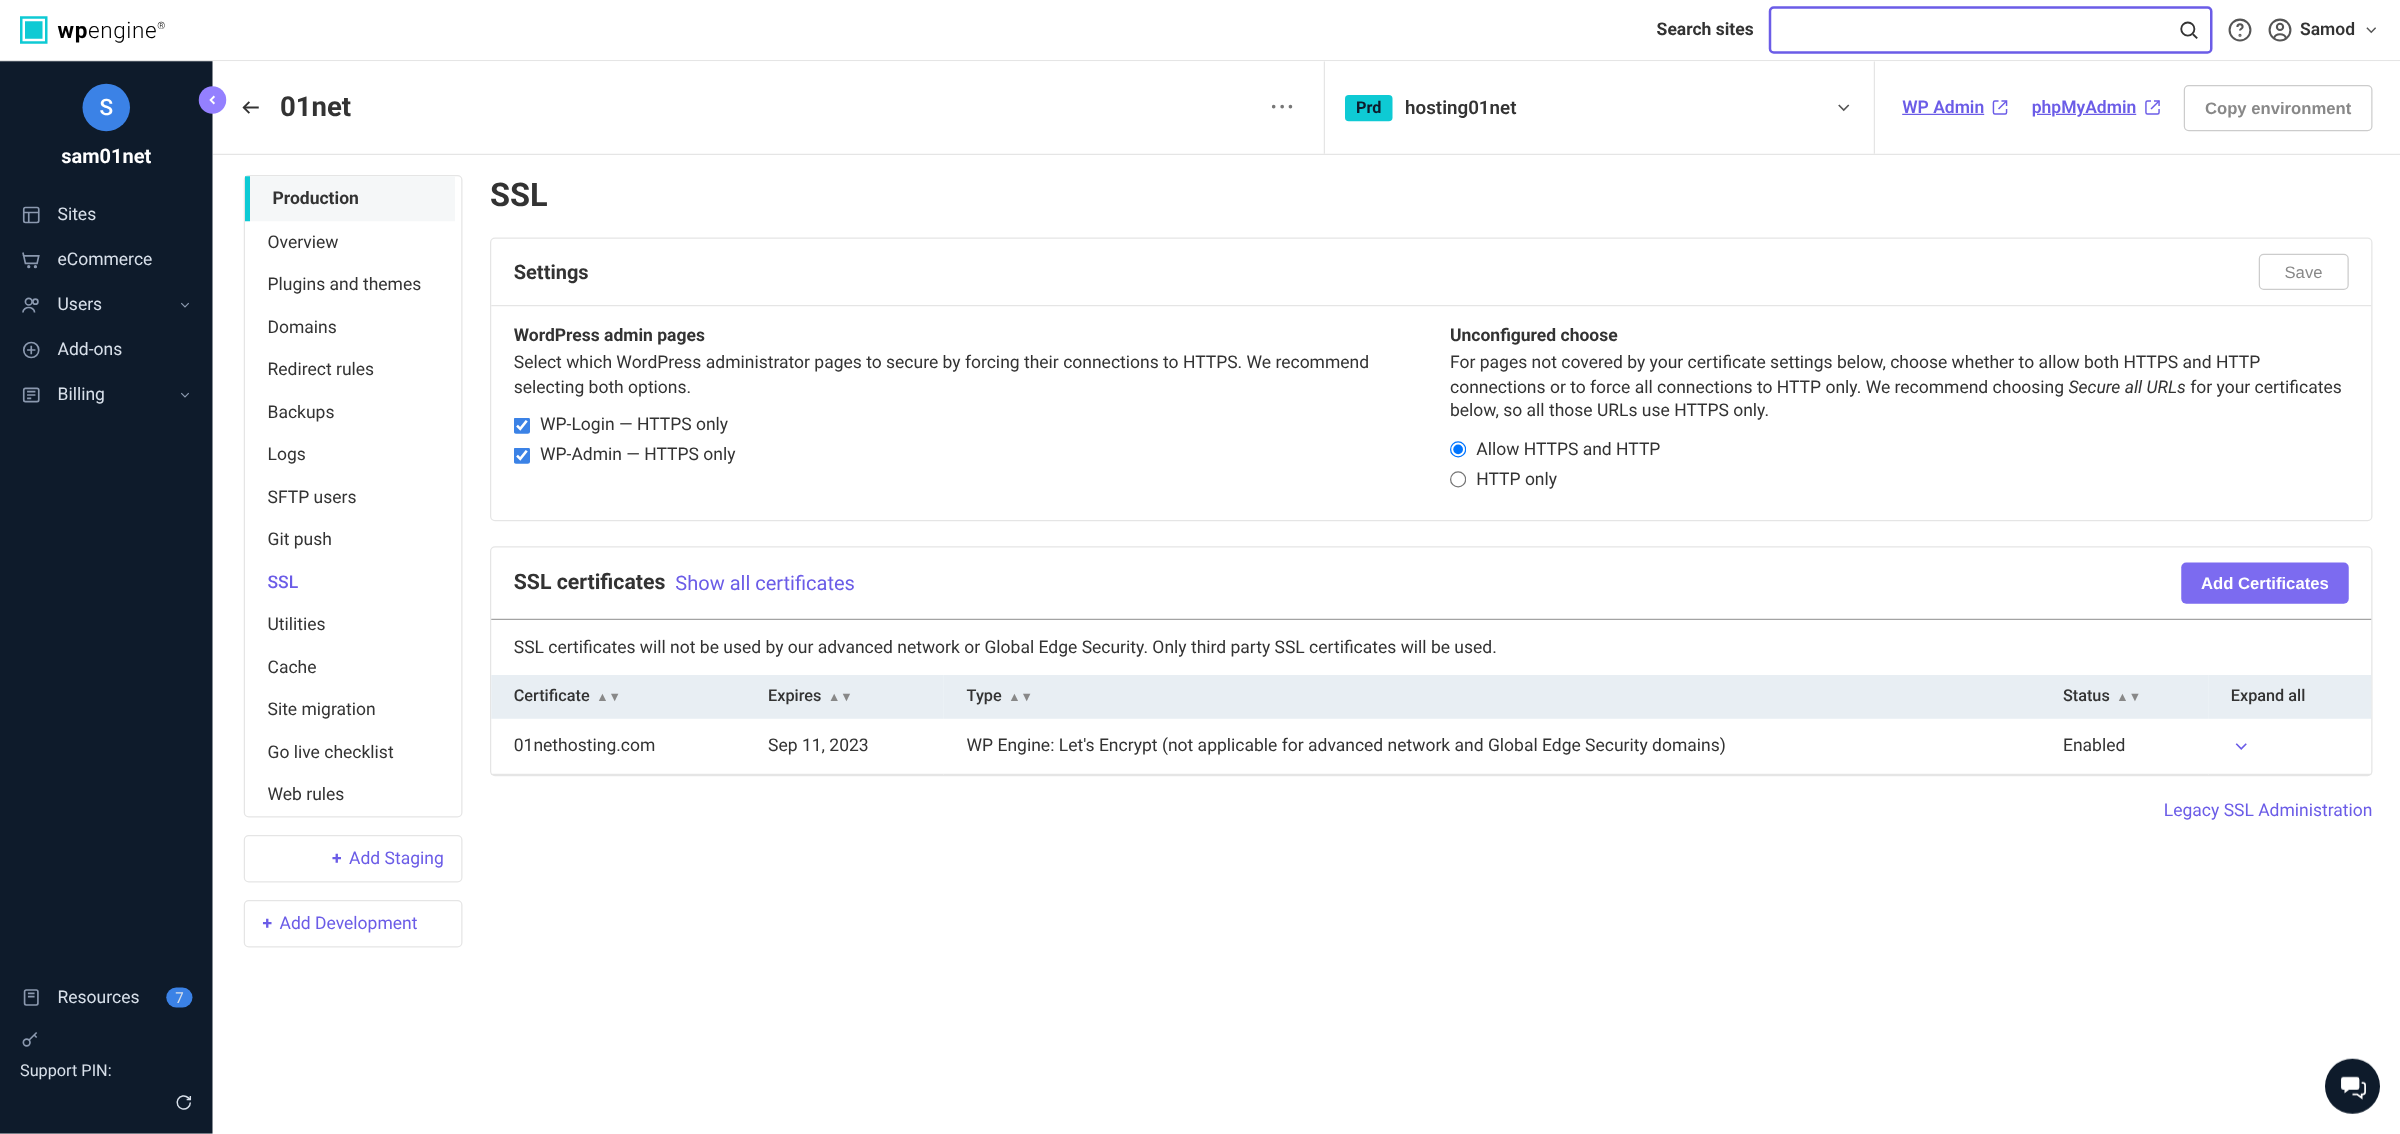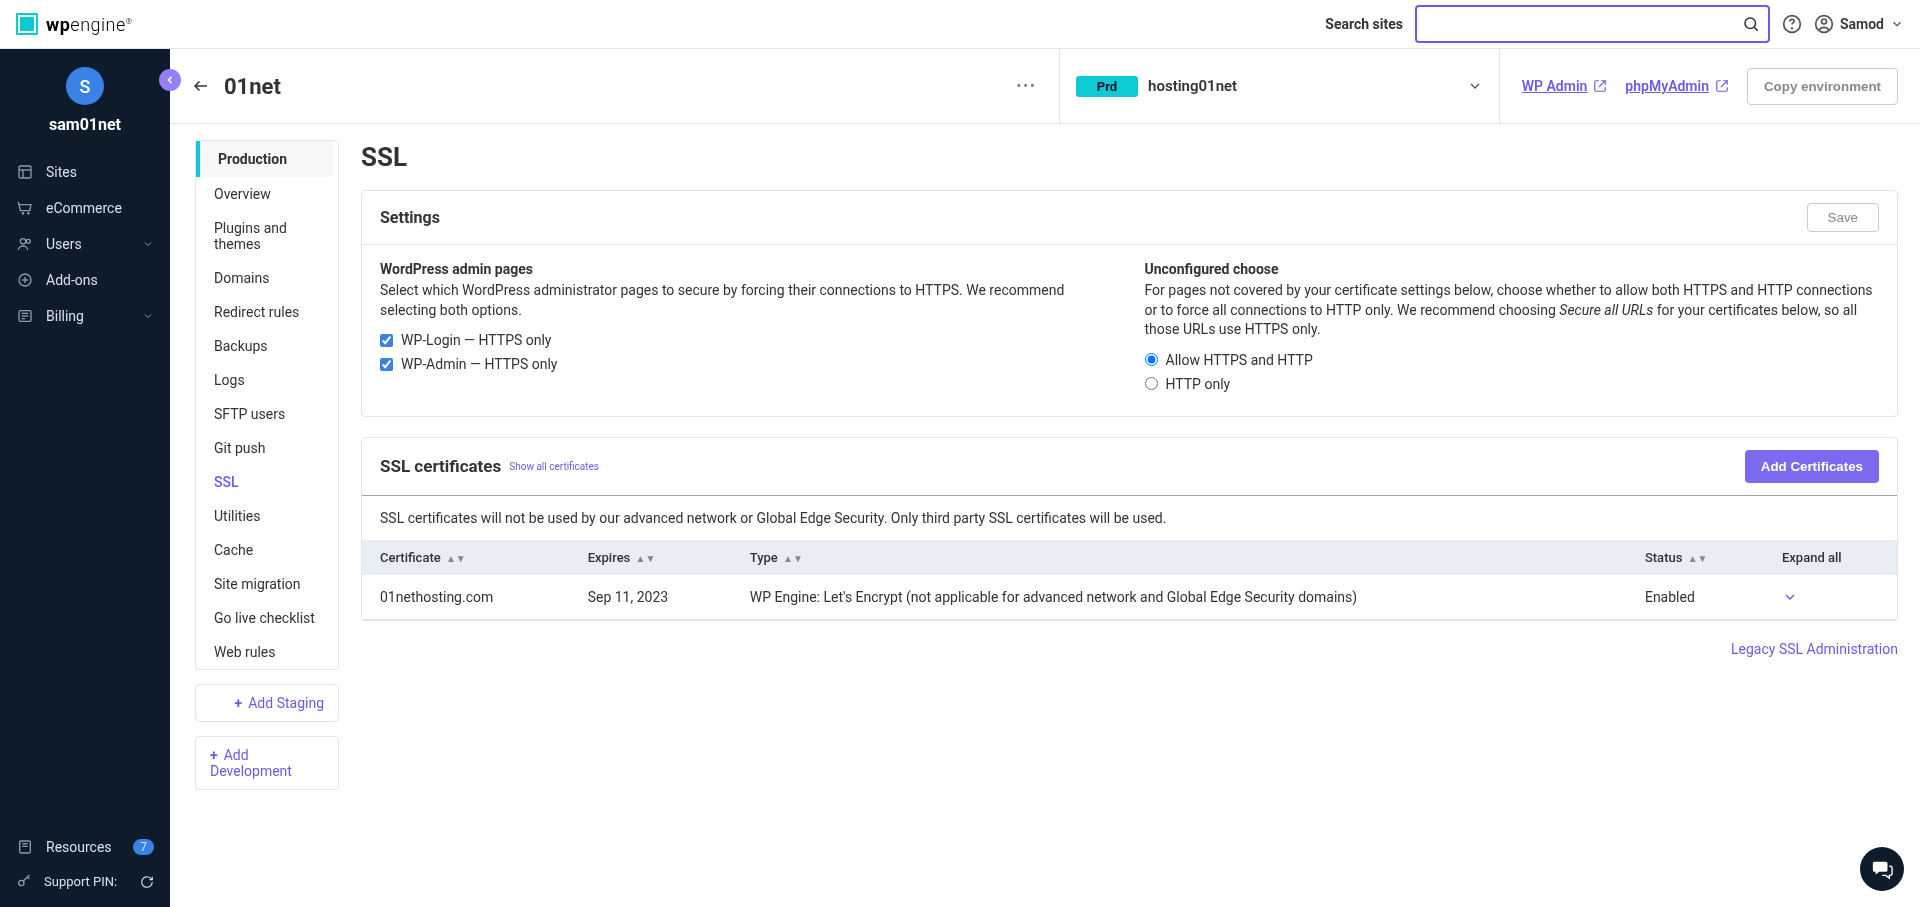--- a/index.html
+++ b/index.html
@@ -28,41 +28,41 @@
     .avatar { width: 38px; height: 38px; border-radius: 50%; background: #3b82e6; color: #fff; display: inline-flex; align-items: center; justify-content: center; font-size: 18px; font-weight: 500; }
     .account-name { margin-top: 10px; font-size: 16px; font-weight: 700; }
     .collapse-btn { position: absolute; top: 20px; right: -11px; width: 22px; height: 22px; border-radius: 50%; background: #9480ff; display: flex; align-items: center; justify-content: center; cursor: pointer; color: #fff; z-index: 10; }
     .nav { list-style: none; margin-top: 8px; flex: 1; }
     .nav li { display: flex; align-items: center; padding: 10px 16px; gap: 12px; cursor: pointer; font-size: 14px; color: #d8e0ea; }
     .nav .nav-icon { width: 18px; display: flex; justify-content: center; color: #8b99af; }
     .nav .chev { margin-left: auto; color: #8b99af; }
     .sidebar-bottom { padding-bottom: 10px; }
     .resources-item { position: relative; }
     .badge { background: #3b82e6; border-radius: 10px; padding: 1px 7px; font-size: 12px; margin-left: auto; }
-    .support-row { display: flex; align-items: flex-end; padding: 8px 16px; gap: 10px; font-size: 13px; color: #d8e0ea; }
+    .support-row { display: flex; align-items: flex-start; padding: 8px 16px; gap: 10px; font-size: 13px; color: #d8e0ea; flex-direction: column; }
     .support-row .key-icon { width: 18px; color: #8b99af; }
     
     
     .main { flex: 1; display: flex; flex-direction: column; overflow: auto; background: #fff; }
     .site-header { height: 75px; border-bottom: 1px solid #e5e5e5; display: flex; align-items: stretch; }
     .site-left { display: flex; align-items: center; gap: 14px; padding: 0 22px; flex: 1; }
     .back-arrow { cursor: pointer; color: #333; }
     .site-title { font-size: 22px; font-weight: 700; }
     .more-btn { margin-left: auto; color: #777; cursor: pointer; letter-spacing: 2px; }
     .env-block { width: 440px; border-left: 1px solid #e5e5e5; display: flex; align-items: center; padding: 0 16px; gap: 10px; cursor: pointer; }
-    .env-badge { background: #0ecad4; color: #0e1b2b; padding: 3px 21px; border-radius: 3px; font-weight: 700; font-size: 13px; }
+    .env-badge { background: #0ecad4; color: #0e1b2b; padding: 3px 9px; border-radius: 3px; font-weight: 700; font-size: 13px; }
     .env-name { font-weight: 600; font-size: 15px; }
     .env-chev { margin-left: auto; color: #777; }
     .actions-block { border-left: 1px solid #e5e5e5; display: flex; align-items: center; padding: 0 22px; gap: 18px; }
     .link-ext { color: #6b5ce7; font-weight: 600; text-decoration: underline; display: flex; align-items: center; gap: 6px; cursor: pointer; }
     .copy-env-btn { border: 1px solid #ccc; padding: 10px 16px; border-radius: 4px; font-weight: 600; color: #888; cursor: pointer; background: #fff; }
     
     
     .content-wrap { display: flex; flex: 1; }
-    .sub-sidebar { width: 169px; padding: 16px 0; }
+    .sub-sidebar { width: 200px; padding: 16px 0; }
     .env-tab { padding: 10px 18px; font-weight: 700; border-left: 4px solid #0ecad4; background: #f5f7f8; margin: 0 5px 0 0; }
     .sub-nav { list-style: none; border: 1px solid #e5e5e5; border-radius: 4px; margin: 0 0 0 0; }
     .sub-nav li { padding: 9px 18px; cursor: pointer; font-size: 14px; }
     .sub-nav li.active { color: #6b5ce7; font-weight: 500; }
     .add-link { color: #6b5ce7; cursor: pointer; }
     .plus { font-weight: 700; margin-right: 6px; }
     .subnav-container { margin: 0 0 0 0; }
     .env-box { border: 1px solid #e5e5e5; border-radius: 4px; margin: 0 0 14px 0; }
     
     
@@ -76,21 +76,21 @@
     .col { flex: 1; }
     .col h4 { font-size: 14px; font-weight: 700; margin-bottom: 4px; }
     .col p { font-size: 14px; color: #333; line-height: 1.4; margin-bottom: 12px; }
     .col p .italic { font-style: italic; }
     .check-row { display: flex; align-items: center; gap: 8px; margin-bottom: 8px; font-size: 14px; }
     .check-row input { accent-color: #3b82e6; }
     .radio-row { display: flex; align-items: center; gap: 8px; margin-bottom: 8px; font-size: 14px; }
     
     .cert-header { display: flex; align-items: center; padding: 12px 18px; border-bottom: 1px solid #a3a3a3; }
     .cert-title { font-size: 17px; font-weight: 700; margin-right: 8px; }
-    .show-all { color: #6b5ce7; font-size: 10px; cursor: pointer; }
+    .show-all { color: #6b5ce7; font-size: 16px; cursor: pointer; }
     .add-cert-btn { margin-left: auto; background: #7c6bf0; color: #fff; border: none; padding: 9px 16px; border-radius: 4px; font-weight: 600; cursor: pointer; }
     .cert-note { padding: 14px 18px; font-size: 14px; }
     .cert-table { width: 100%; border-collapse: collapse; }
     .cert-table thead { background: #e8eef3; }
     .cert-table th { text-align: left; padding: 10px 18px; font-weight: 500; font-size: 13px; margin-left: 24px; }
     .cert-table td { padding: 14px 18px; font-size: 14px; border-bottom: 1px solid #e5e5e5; }
     .sort-icon { color: #888; font-size: 10px; margin-left: 2px; }
     .expand-col { text-align: right; }
     .expand-chev { color: #6b5ce7; cursor: pointer; }
     

